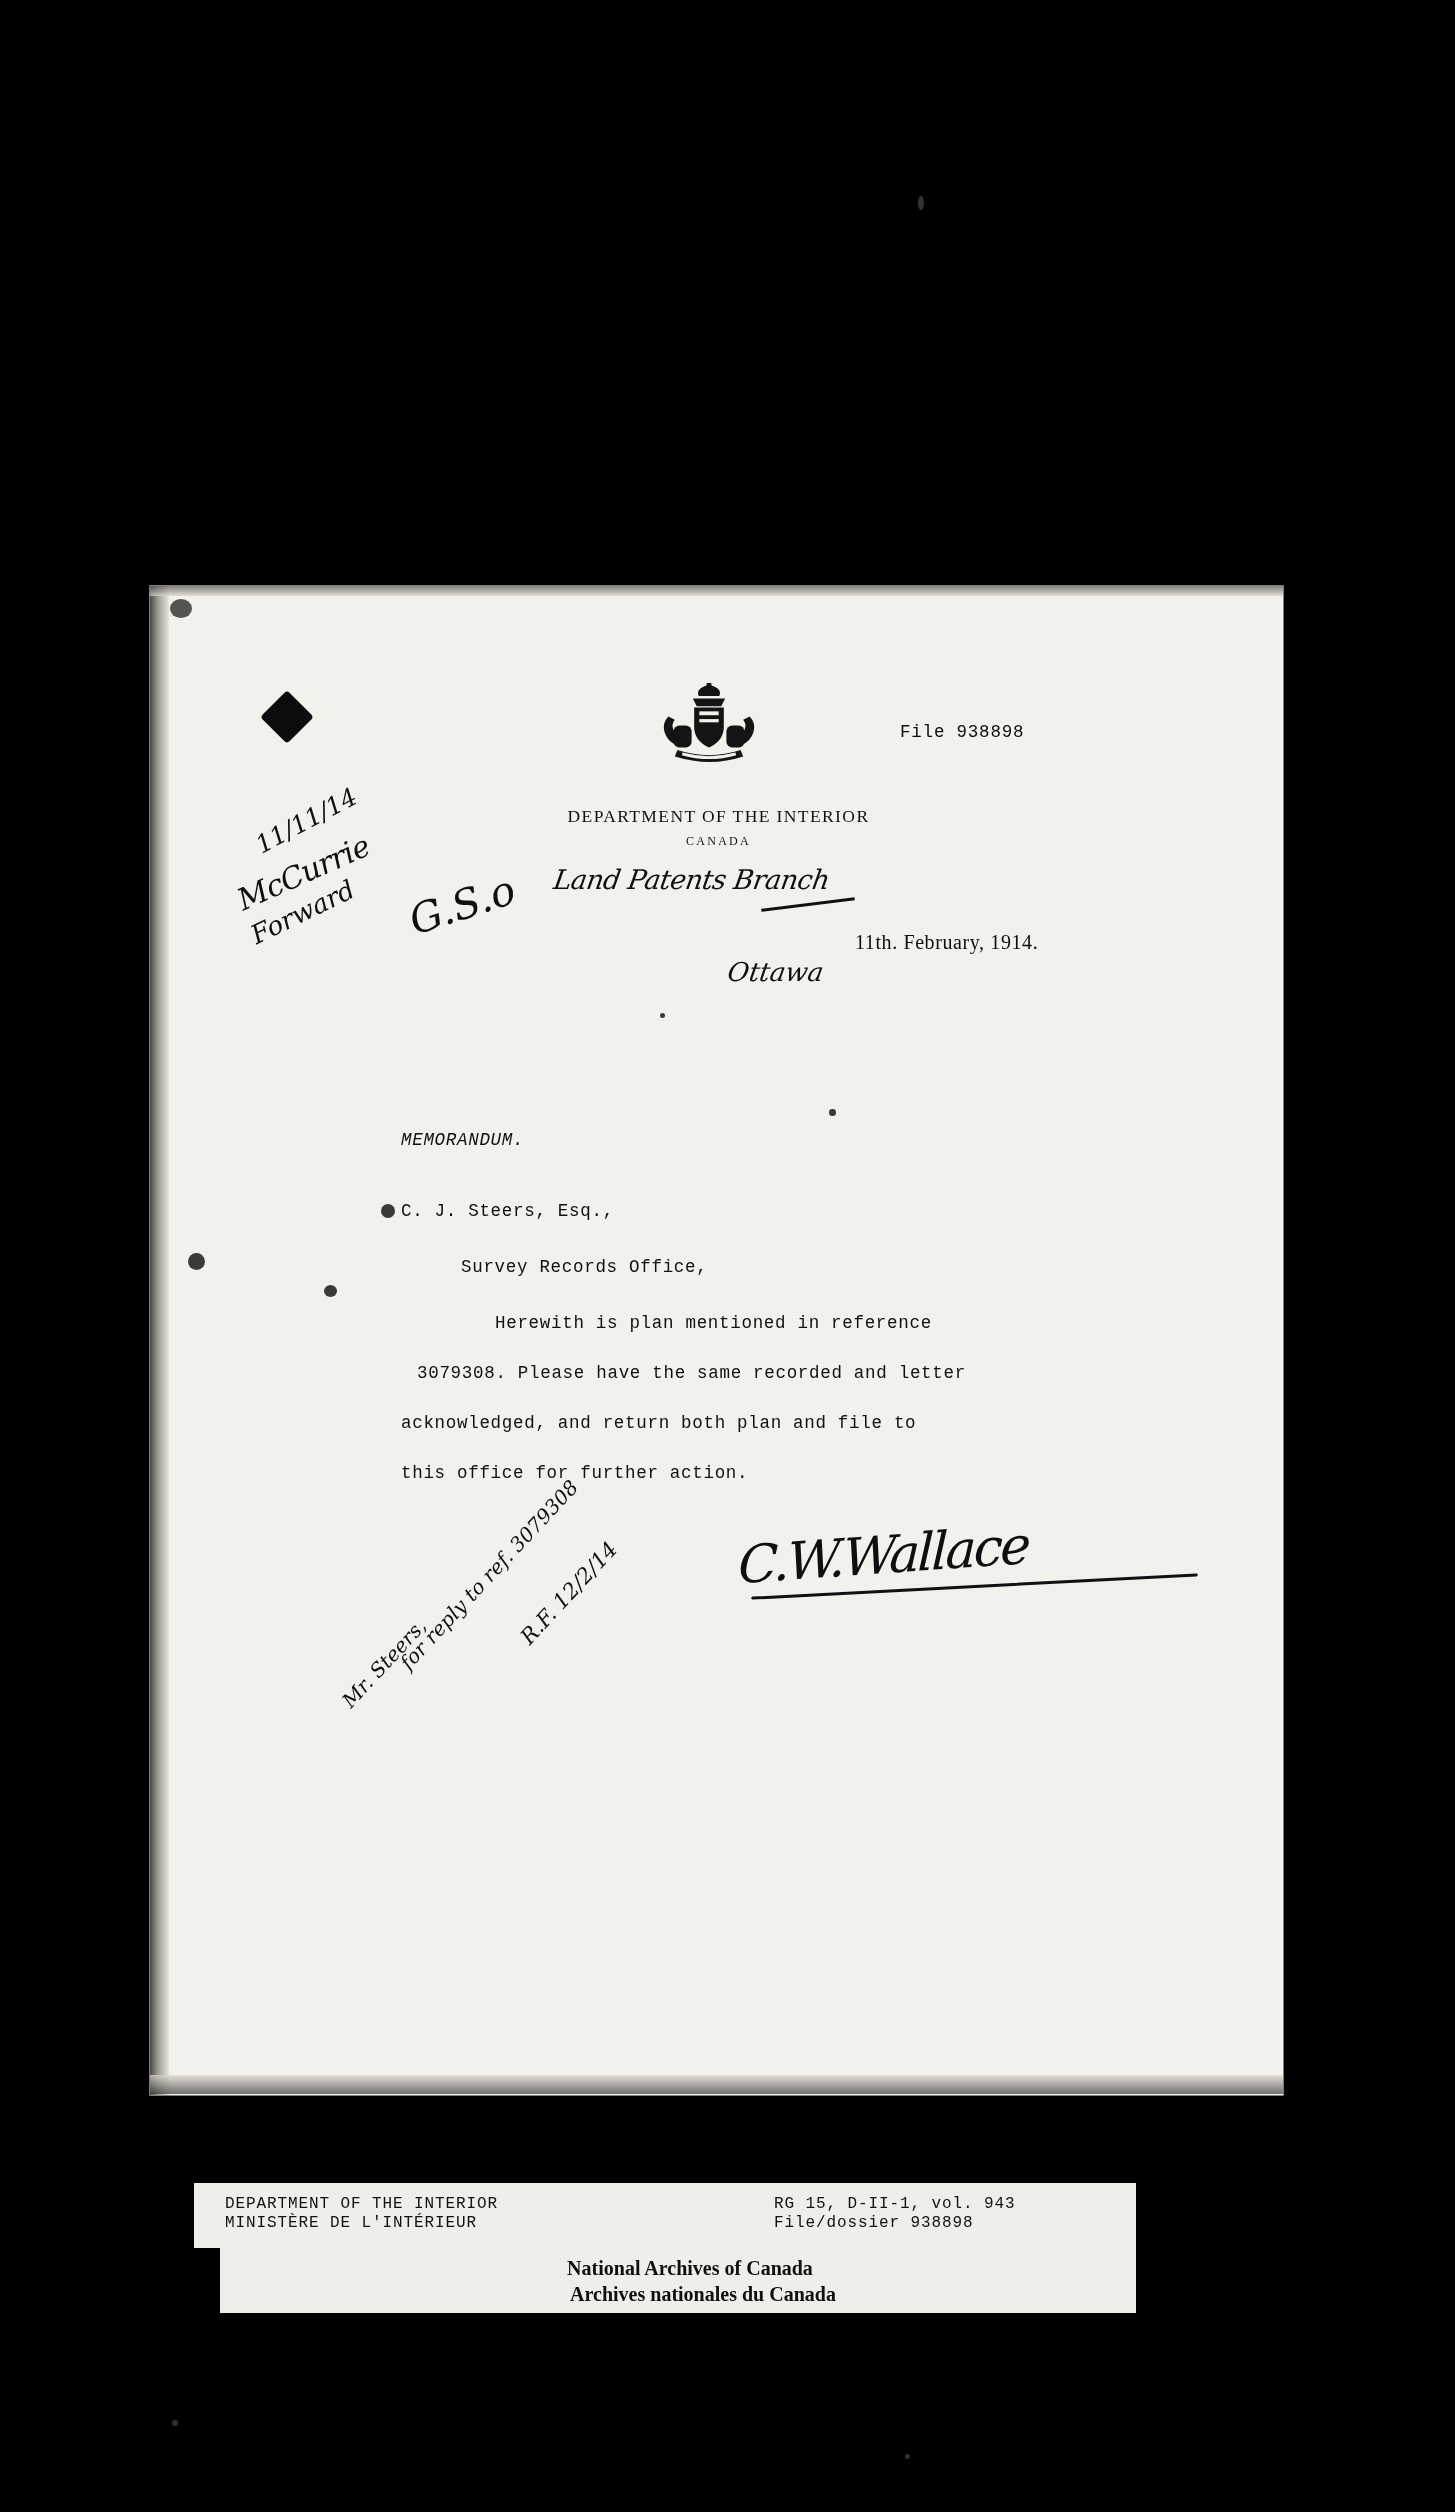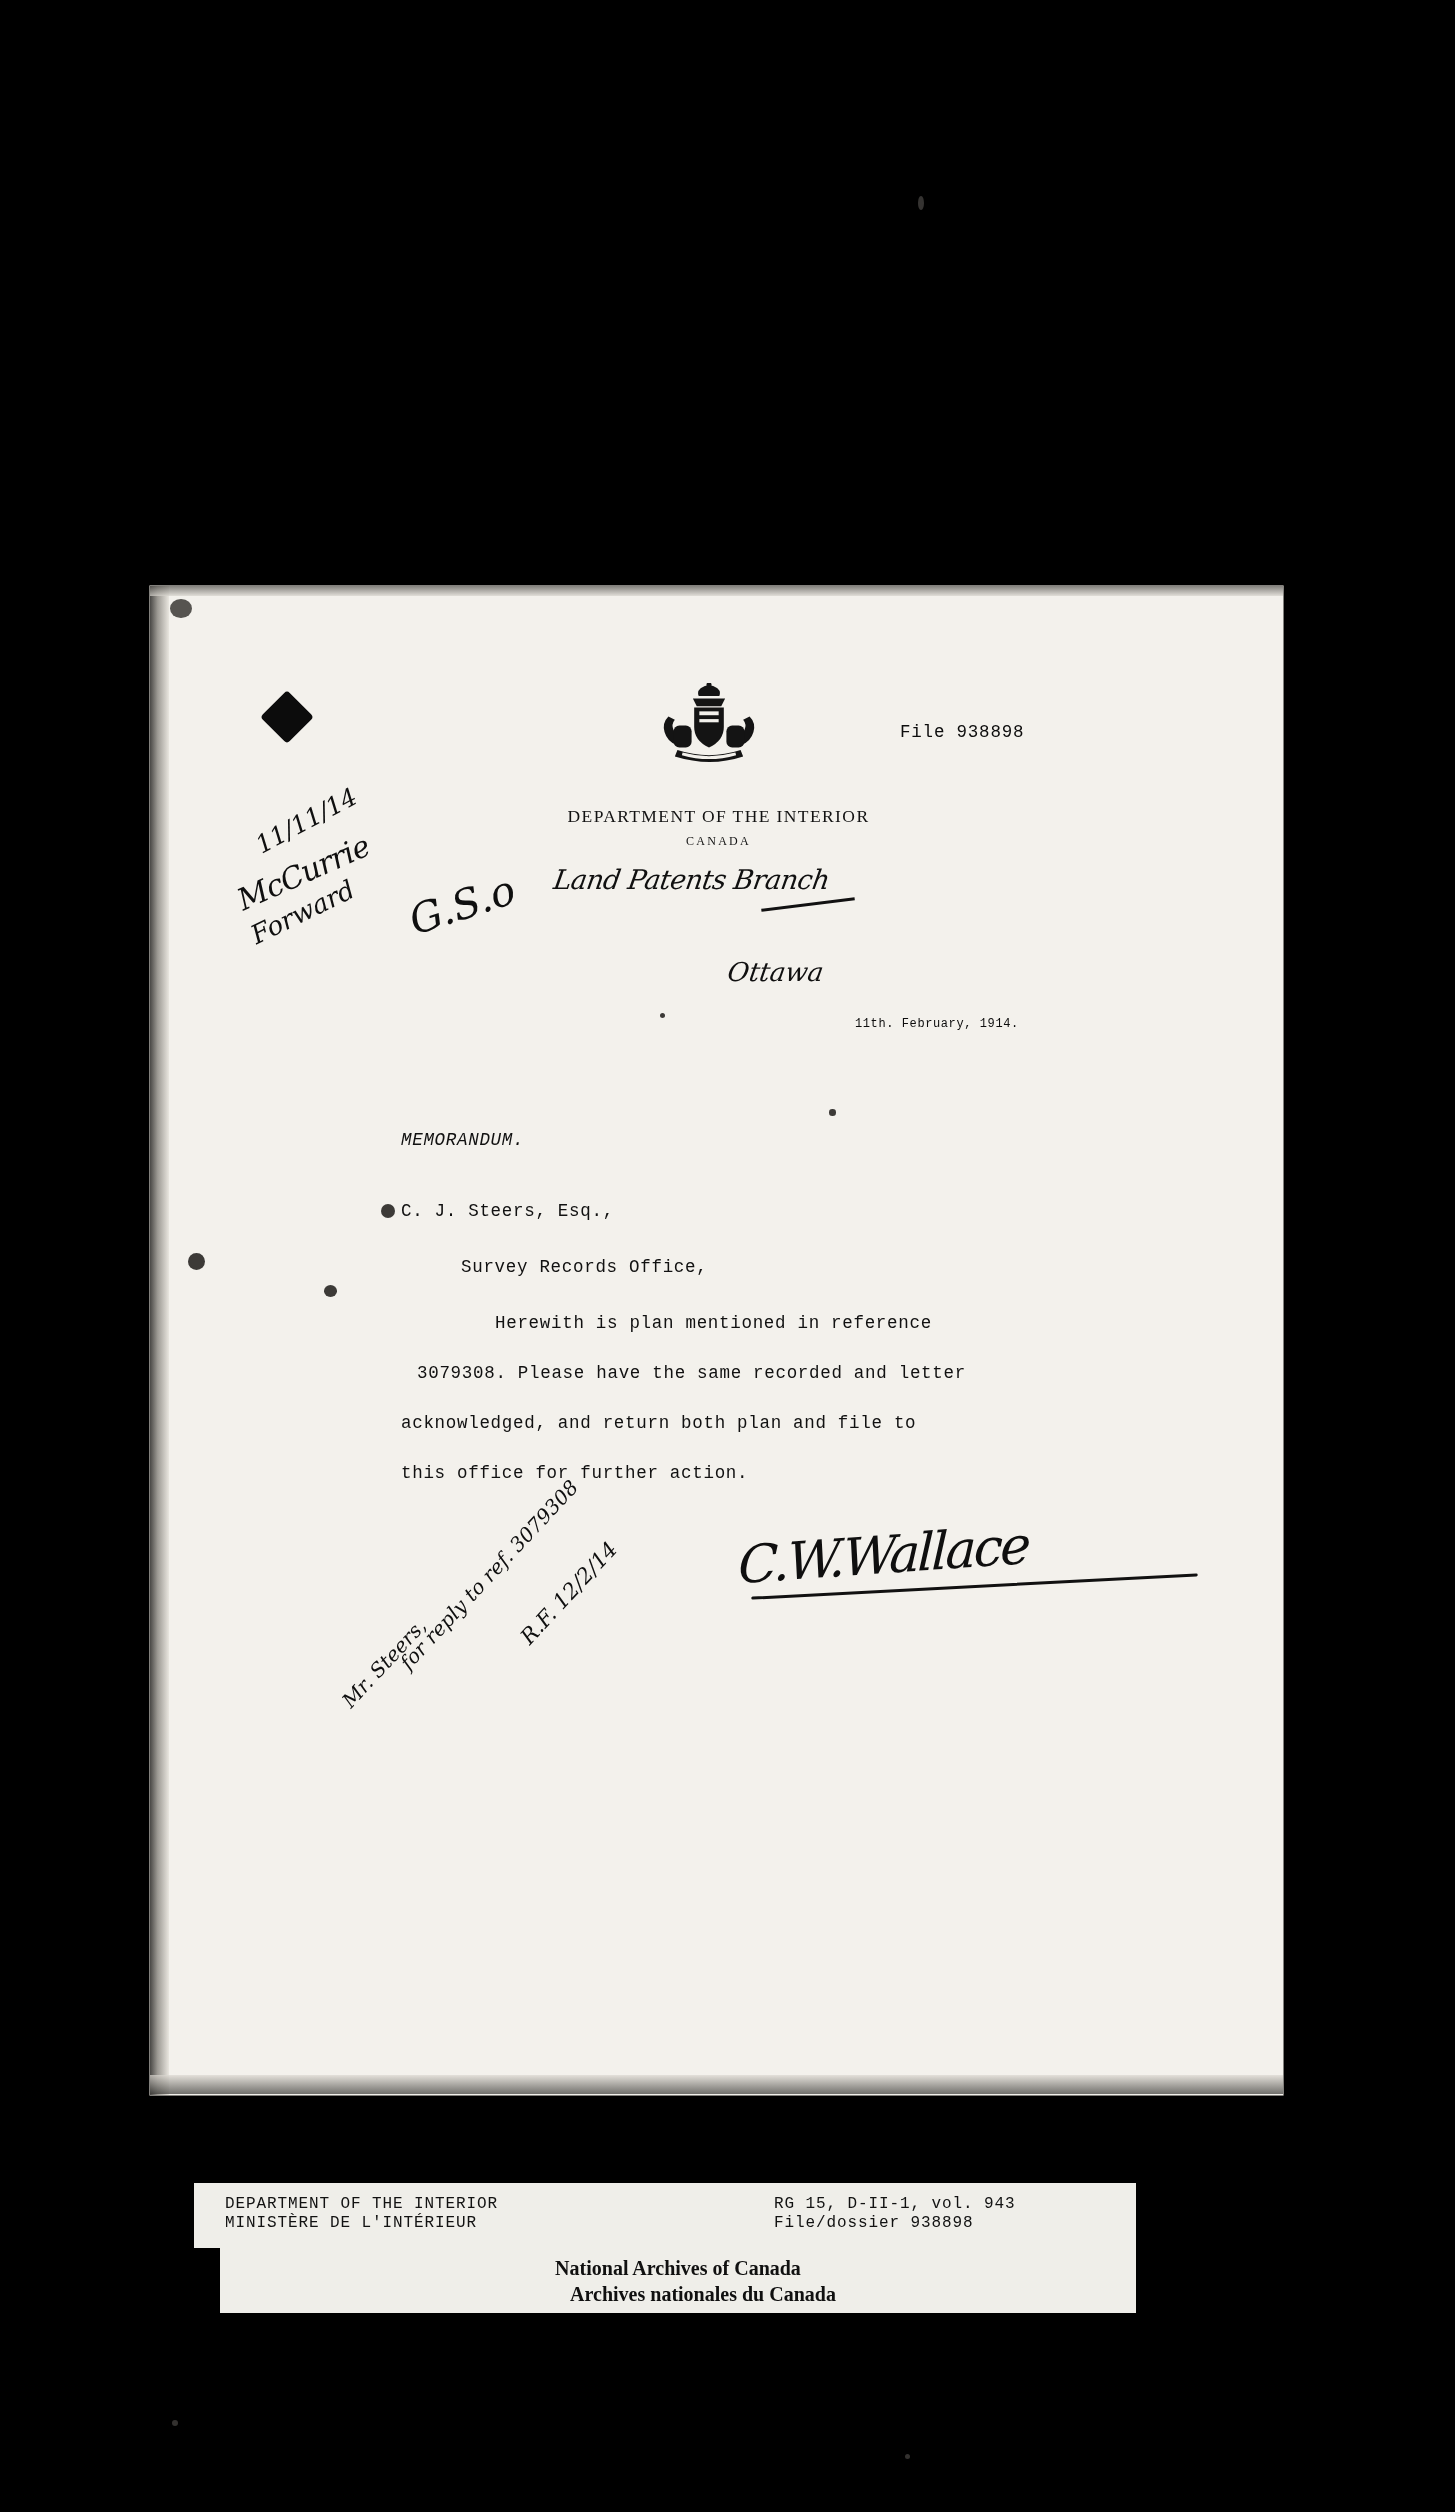--- a/index.html
+++ b/index.html
@@ -131,23 +131,23 @@
     top: 957px;
     font-family: "DejaVu Serif", serif;
     font-style: italic;
     font-size: 26px;
     color: #101010;
     transform: skewX(-9deg);
   }
   #date-line {
     position: absolute;
     left: 855px;
-    top: 1017px;
-    font-family: Liberation Mono, monospace;
-    font-size: 12px;
+    top: 931px;
+    font-family: Liberation Serif, serif;
+    font-size: 20px;
     letter-spacing: 0.6px;
     color: #0d0d0d;
     white-space: nowrap;
   }
 
   
   .typed {
     position: absolute;
     font-family: "Liberation Mono", monospace;
     font-size: 17.5px;
@@ -250,21 +250,21 @@
   .label-serif {
     position: absolute;
     width: 916px;
     left: 220px;
     text-align: center;
     font-family: "Liberation Serif", serif;
     font-weight: bold;
     font-size: 20px;
     color: #101010;
   }
-  #lbl-na-en { top: 2257px; }
+  #lbl-na-en { top: 2257px; padding-left: 12px; }
   #lbl-na-fr { top: 2283px; margin-left: 25px; }
 </style>
 </head>
 <body>
 
 <div id="page-sheet"></div>
 <div id="sheet-edge-left"></div>
 <div id="sheet-edge-top"></div>
 <div id="sheet-edge-bottom"></div>
 

